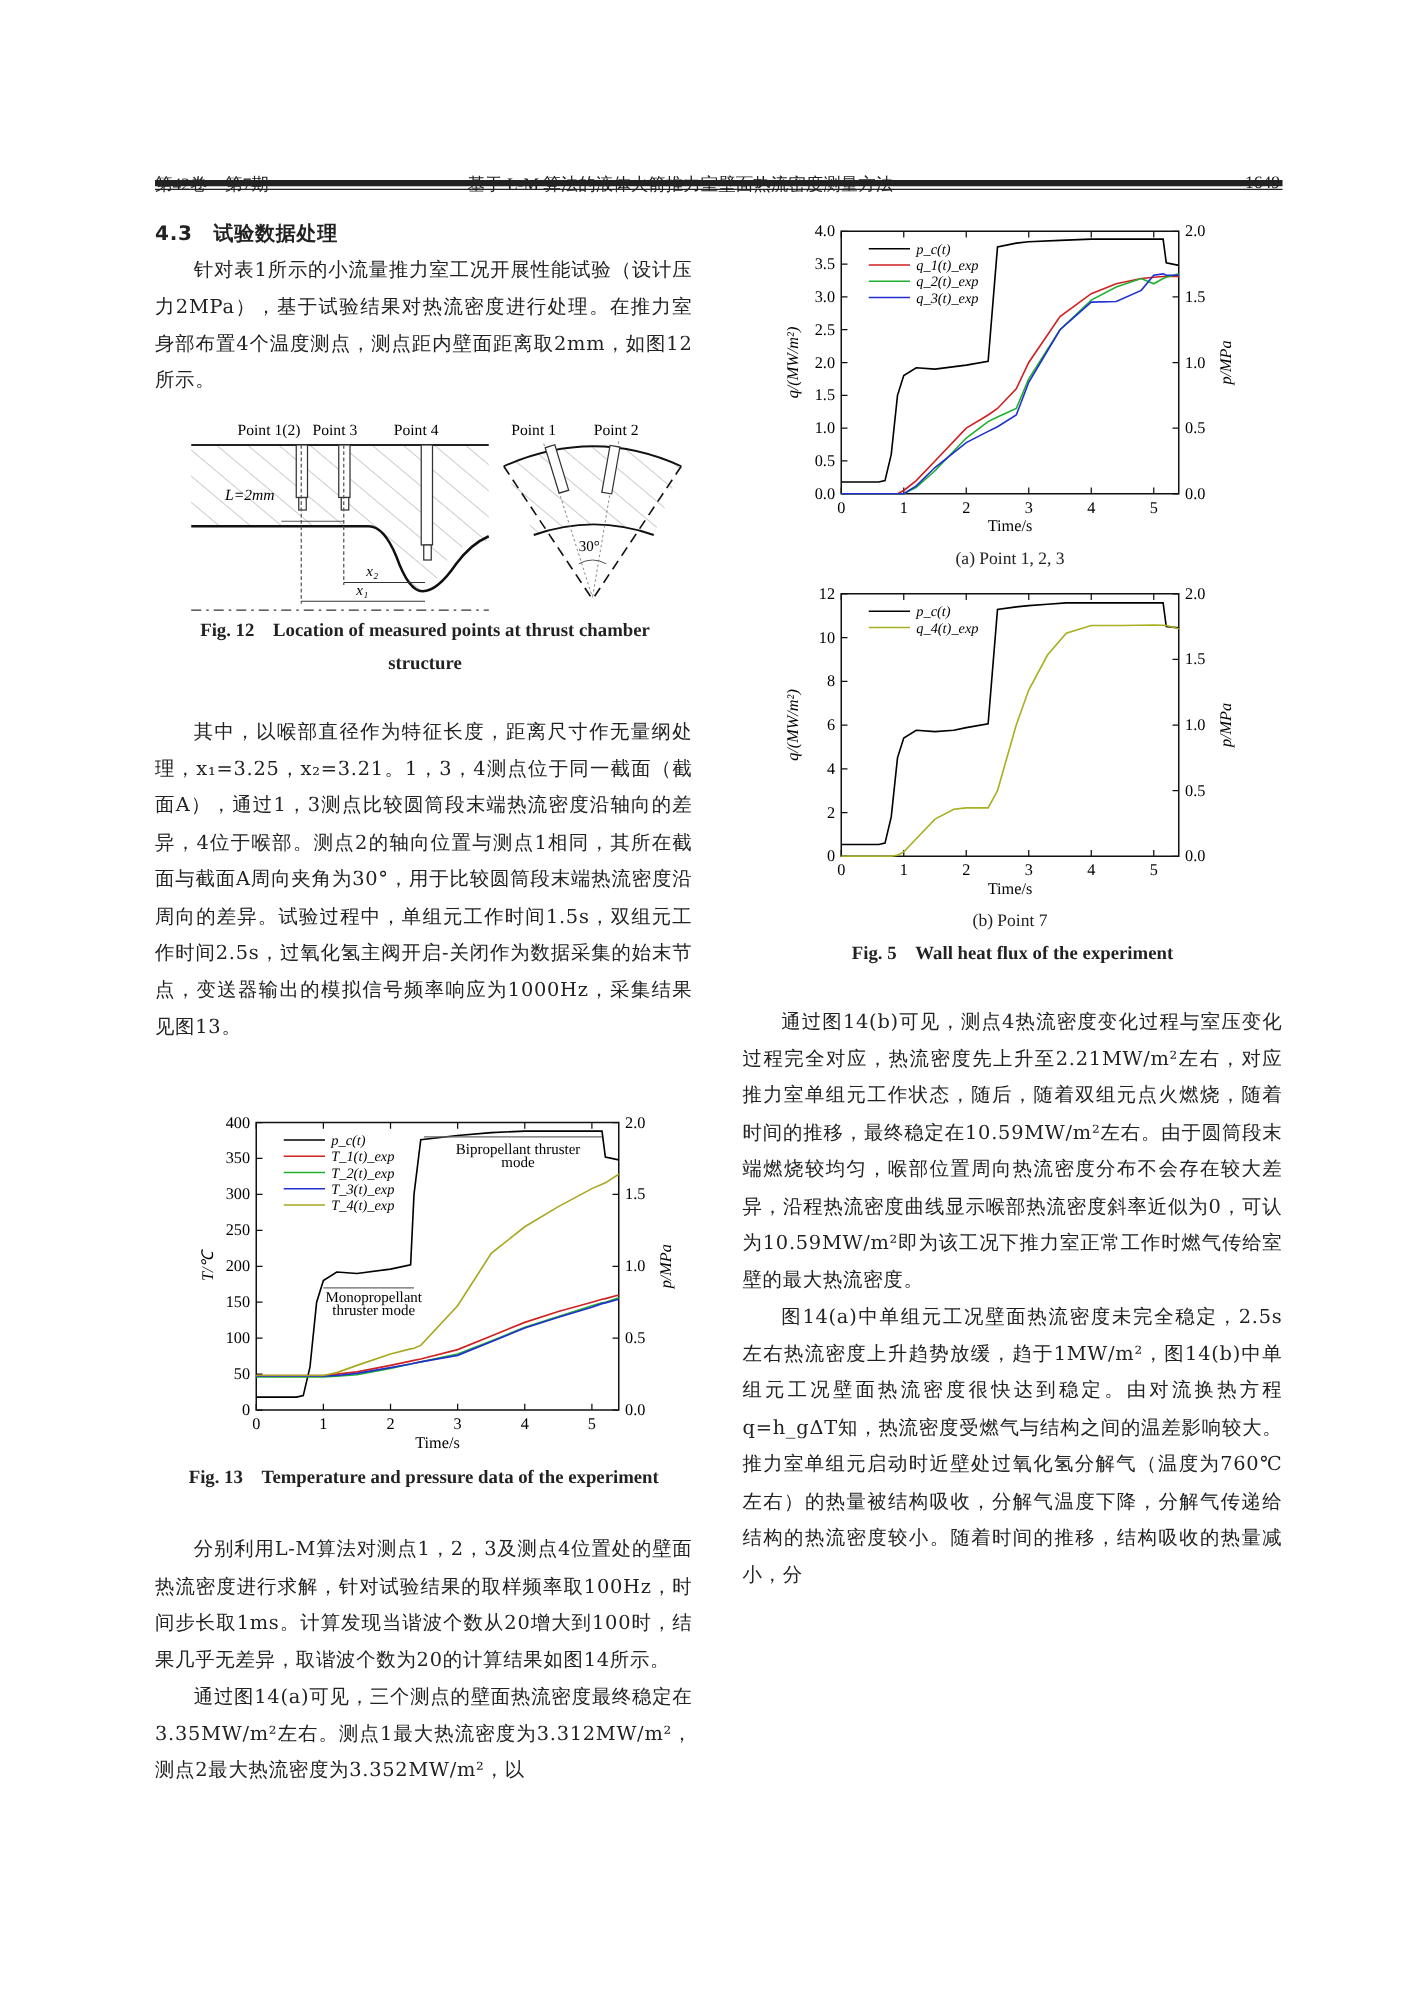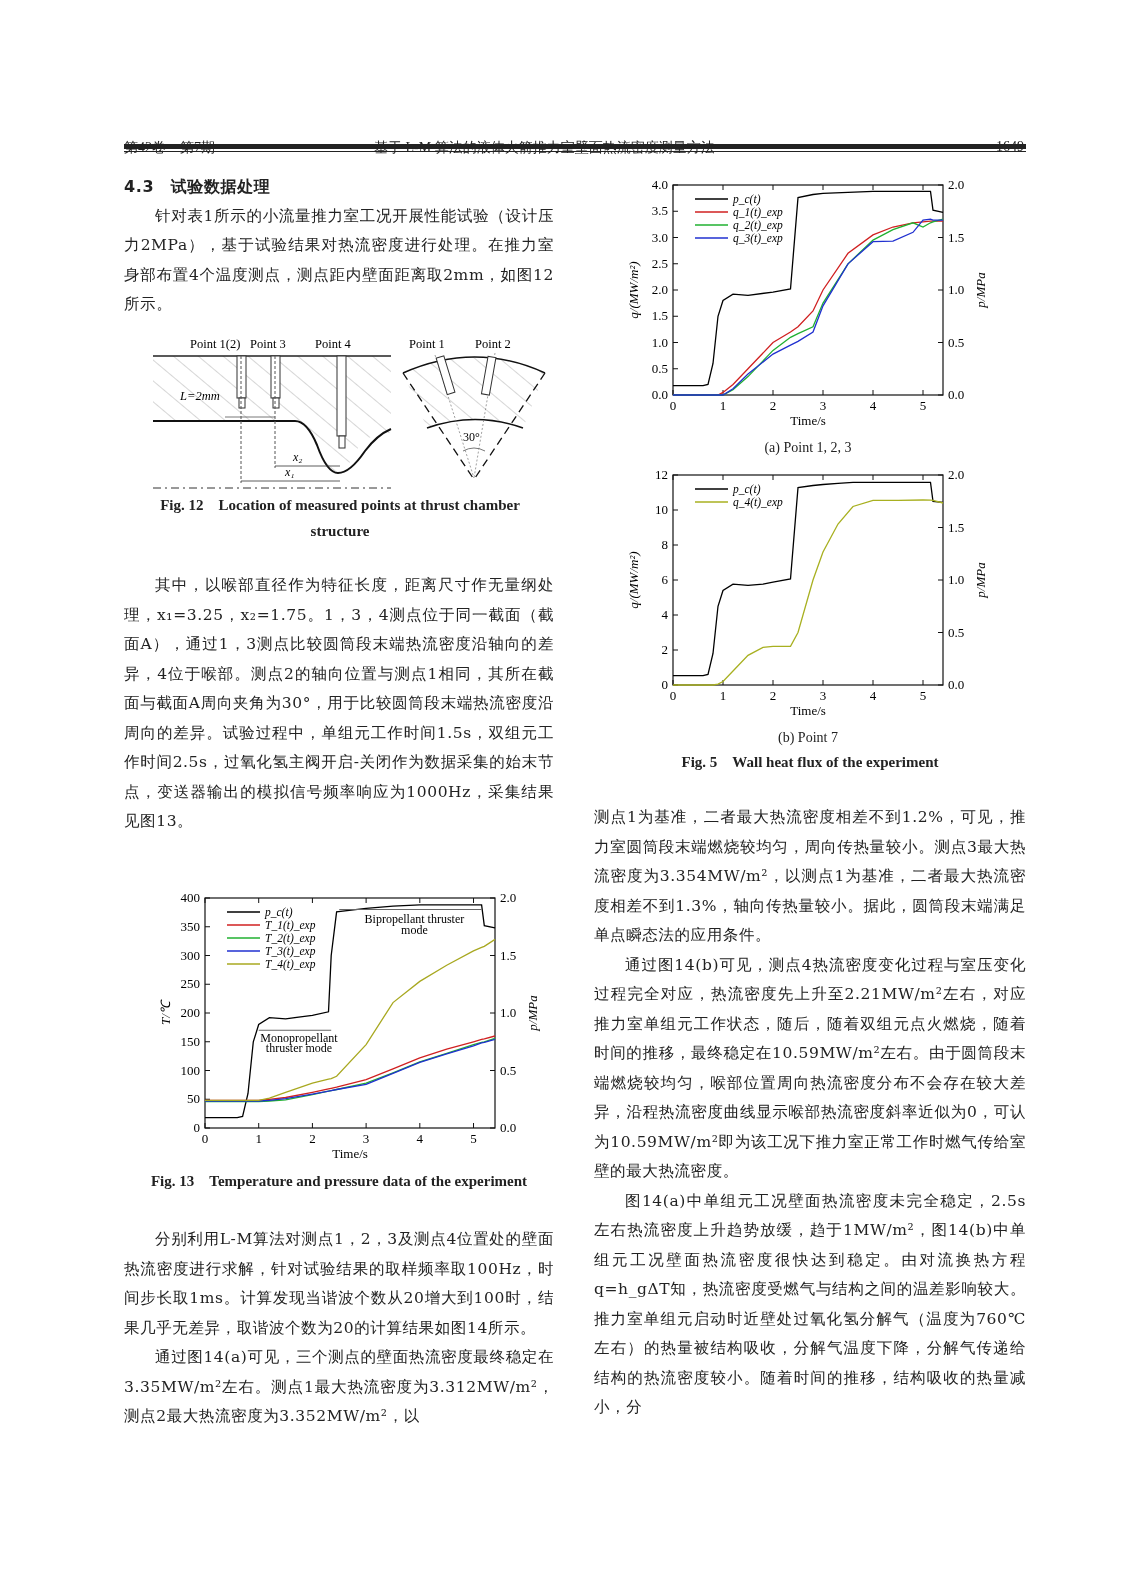--- a/index.html
+++ b/index.html
@@ -77,21 +77,21 @@
   <text x="264" y="15" font-size="12.5">Point 1</text>
   <text x="330" y="15" font-size="12.5">Point 2</text>
   <text x="318" y="108" font-size="12">30°</text>
 </svg>
 <div class="cap" style="left:130px; top:492px; width:420px; line-height:26px;">
   <div>Fig. 12　Location of measured points at thrust chamber</div>
   <div>structure</div>
 </div>
 
 <div class="col" style="left:124px; top:571px; width:430px;">
-  <p class="ind">其中，以喉部直径作为特征长度，距离尺寸作无量纲处理，x₁=3.25，x₂=1.75。1，3，4测点位于同一截面（截面A），通过1，3测点比较圆筒段末端热流密度沿轴向的差异，4位于喉部。测点2的轴向位置与测点1相同，其所在截面与截面A周向夹角为30°，用于比较圆筒段末端热流密度沿周向的差异。试验过程中，单组元工作时间1.5s，双组元工作时间2.5s，过氧化氢主阀开启-关闭作为数据采集的始末节点，变送器输出的模拟信号频率响应为1000Hz，采集结果见图13。</p>
+  <p class="ind">其中，以喉部直径作为特征长度，距离尺寸作无量纲处理，x₁=3.25，x₂=3.21。1，3，4测点位于同一截面（截面A），通过1，3测点比较圆筒段末端热流密度沿轴向的差异，4位于喉部。测点2的轴向位置与测点1相同，其所在截面与截面A周向夹角为30°，用于比较圆筒段末端热流密度沿周向的差异。试验过程中，单组元工作时间1.5s，双组元工作时间2.5s，过氧化氢主阀开启-关闭作为数据采集的始末节点，变送器输出的模拟信号频率响应为1000Hz，采集结果见图13。</p>
 </div>
 
 <svg id="fig13" style="position:absolute; left:150px; top:888px;" width="400" height="285">
     <rect x="55" y="10" width="290" height="230" fill="none" stroke="#111" stroke-width="1.2"></rect>
     <line x1="55" x2="55" y1="240" y2="235" stroke="#111"></line>
     <line x1="55" x2="55" y1="10" y2="15" stroke="#111"></line>
     <text x="55" y="255" font-size="13" text-anchor="middle">0</text>
     <line x1="108.7037037037037" x2="108.7037037037037" y1="240" y2="235" stroke="#111"></line>
     <line x1="108.7037037037037" x2="108.7037037037037" y1="10" y2="15" stroke="#111"></line>
     <text x="108.7037037037037" y="255" font-size="13" text-anchor="middle">1</text>
@@ -283,16 +283,15 @@
     <line x1="77" x2="110" y1="24" y2="24" stroke="#000000" stroke-width="1.3"></line>
     <text x="115" y="28" font-size="11.5" font-style="italic">p_c(t)</text>
     <polyline points="55.0,220.0 85.0,220.0 90.0,220.0 95.0,220.0 100.0,219.1 105.0,216.5 115.0,206.0 130.0,190.3 145.0,182.4 155.0,181.3 172.5,181.3 180.0,167.5 195.0,115.0 205.0,87.0 220.0,59.0 235.0,41.5 255.0,35.4 280.0,35.4 305.0,35.0 312.5,35.2 315.0,35.4 325.0,38.0" fill="none" stroke="#a8b020" stroke-width="1.3"></polyline>
     <line x1="77" x2="110" y1="37" y2="37" stroke="#a8b020" stroke-width="1.3"></line>
     <text x="115" y="41" font-size="11.5" font-style="italic">q_4(t)_exp</text>
   </svg>
 <div class="sub" style="left:618px; top:730px; width:380px;">(b) Point 7</div>
 <div class="cap" style="left:600px; top:753px; width:420px;">Fig. 5　Wall heat flux of the experiment</div>
 
 <div class="col" style="left:594px; top:803px; width:432px;">
-  <p>测点1为基准，二者最大热流密度相差不到1.2%，可见，推力室圆筒段末端燃烧较均匀，周向传热量较小。测点3最大热流密度为3.354MW/m²，以测点1为基准，二者最大热流密度相差不到1.3%，轴向传热量较小。据此，圆筒段末端满足单点瞬态法的应用条件。</p>
   <p class="ind">通过图14(b)可见，测点4热流密度变化过程与室压变化过程完全对应，热流密度先上升至2.21MW/m²左右，对应推力室单组元工作状态，随后，随着双组元点火燃烧，随着时间的推移，最终稳定在10.59MW/m²左右。由于圆筒段末端燃烧较均匀，喉部位置周向热流密度分布不会存在较大差异，沿程热流密度曲线显示喉部热流密度斜率近似为0，可认为10.59MW/m²即为该工况下推力室正常工作时燃气传给室壁的最大热流密度。</p>
   <p class="ind">图14(a)中单组元工况壁面热流密度未完全稳定，2.5s左右热流密度上升趋势放缓，趋于1MW/m²，图14(b)中单组元工况壁面热流密度很快达到稳定。由对流换热方程q=h_gΔT知，热流密度受燃气与结构之间的温差影响较大。推力室单组元启动时近壁处过氧化氢分解气（温度为760℃左右）的热量被结构吸收，分解气温度下降，分解气传递给结构的热流密度较小。随着时间的推移，结构吸收的热量减小，分</p>
 </div>
 
 </body></html>

